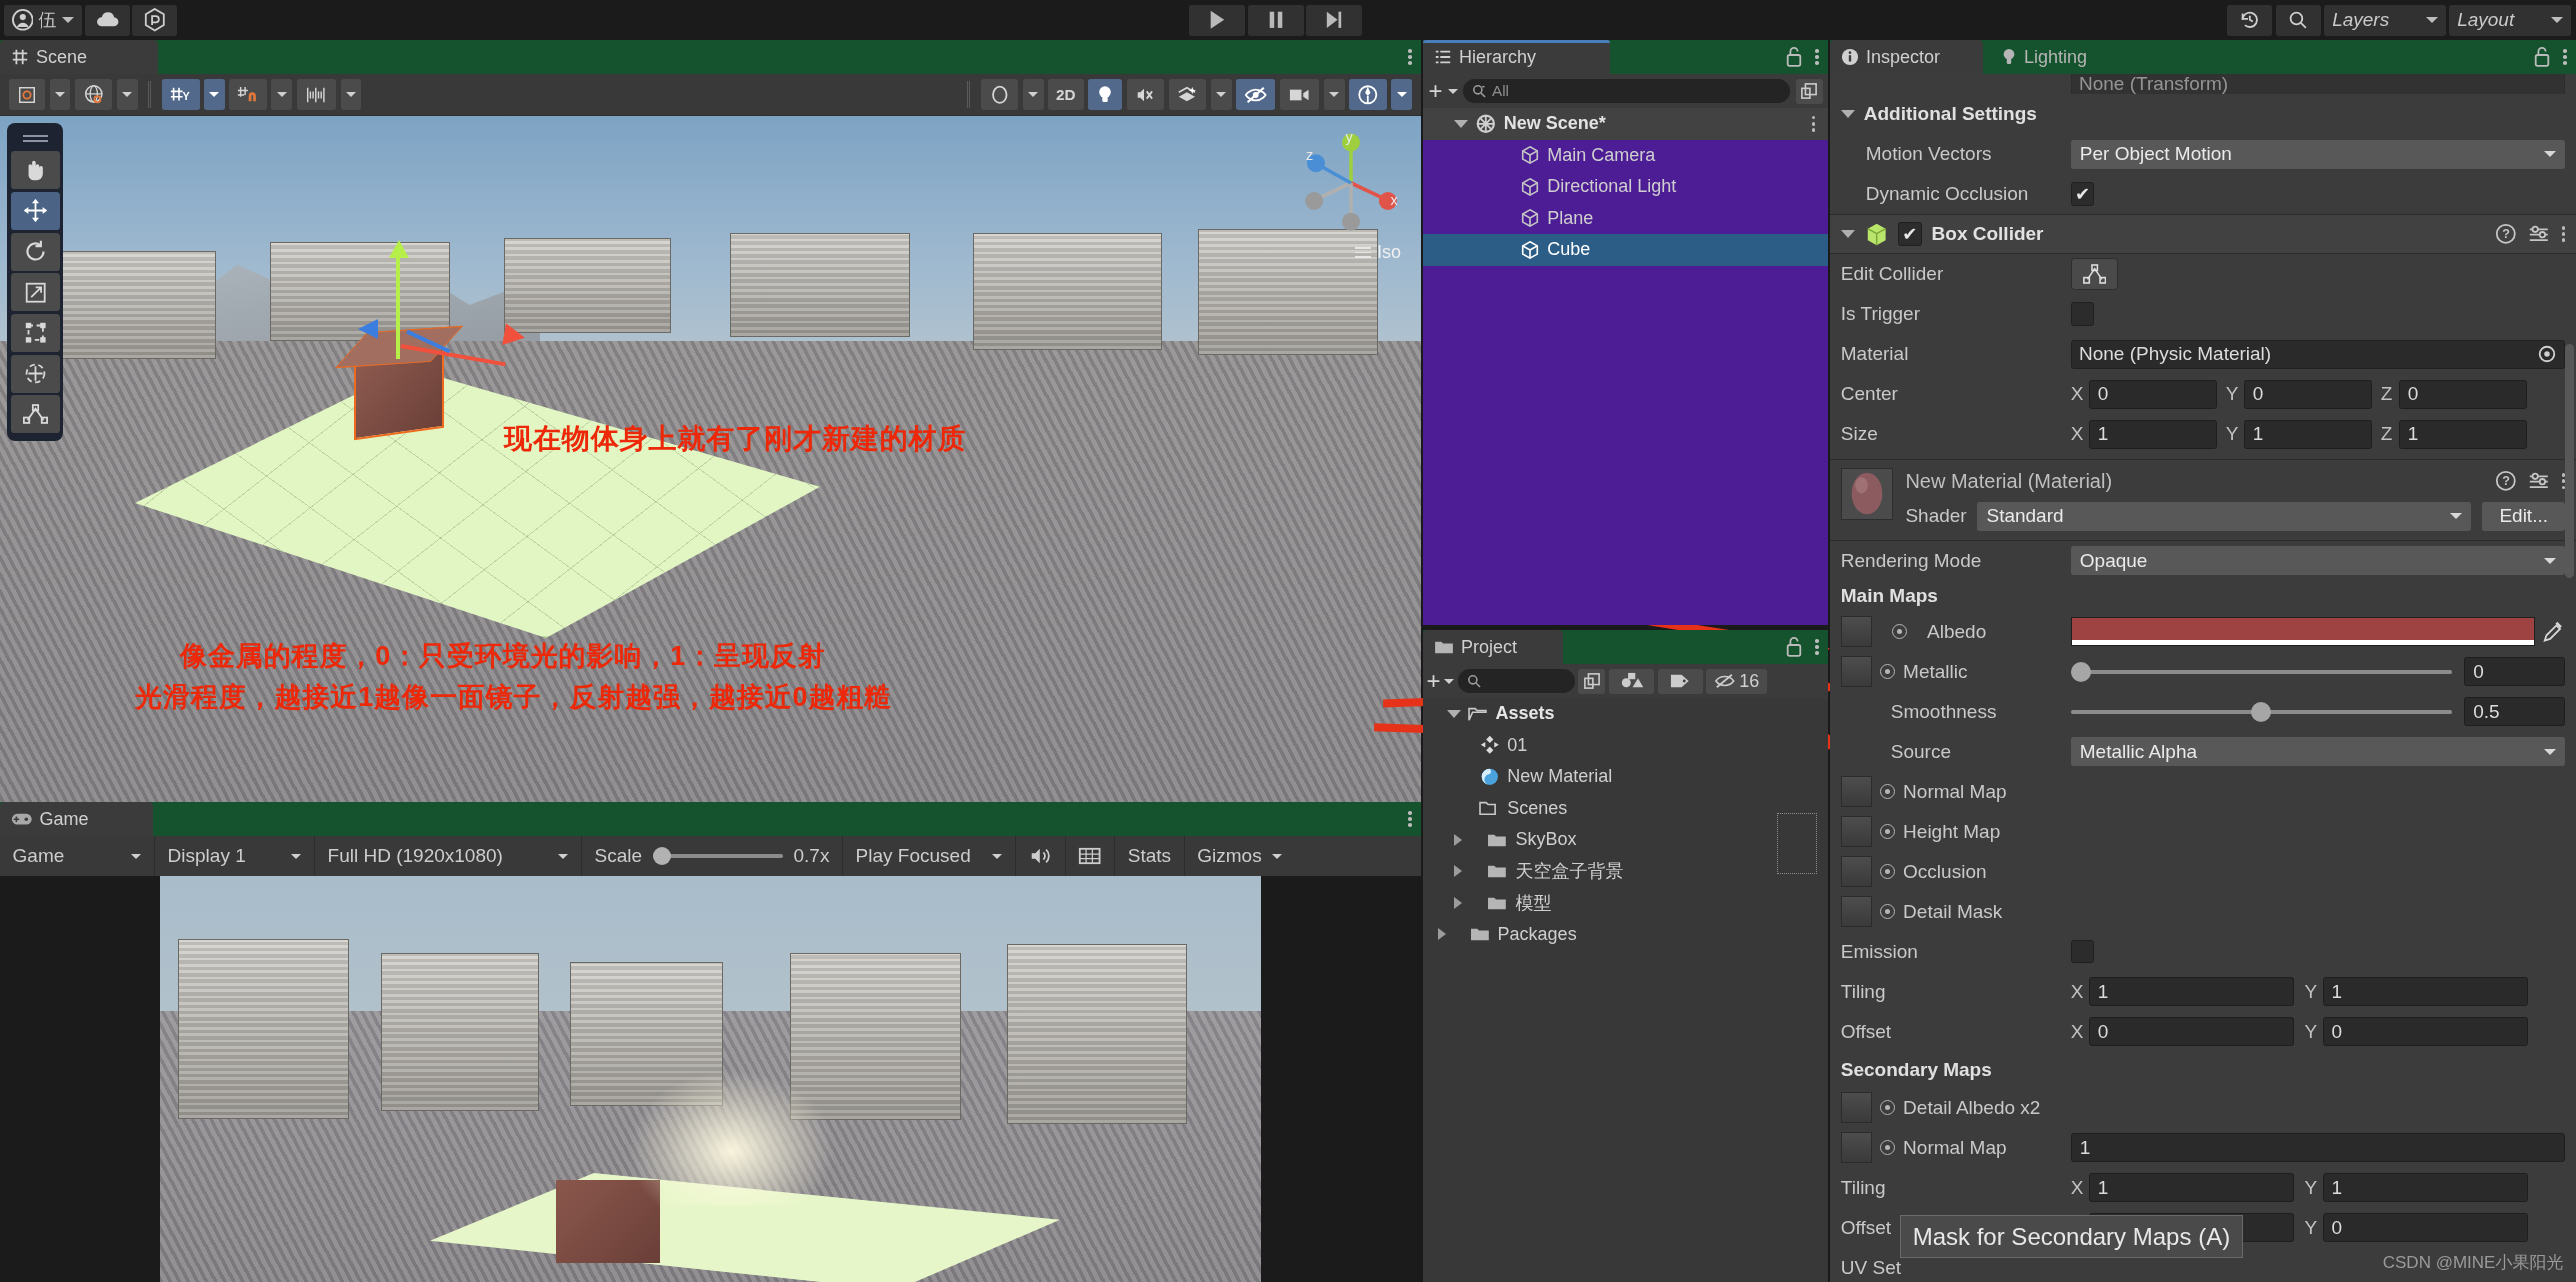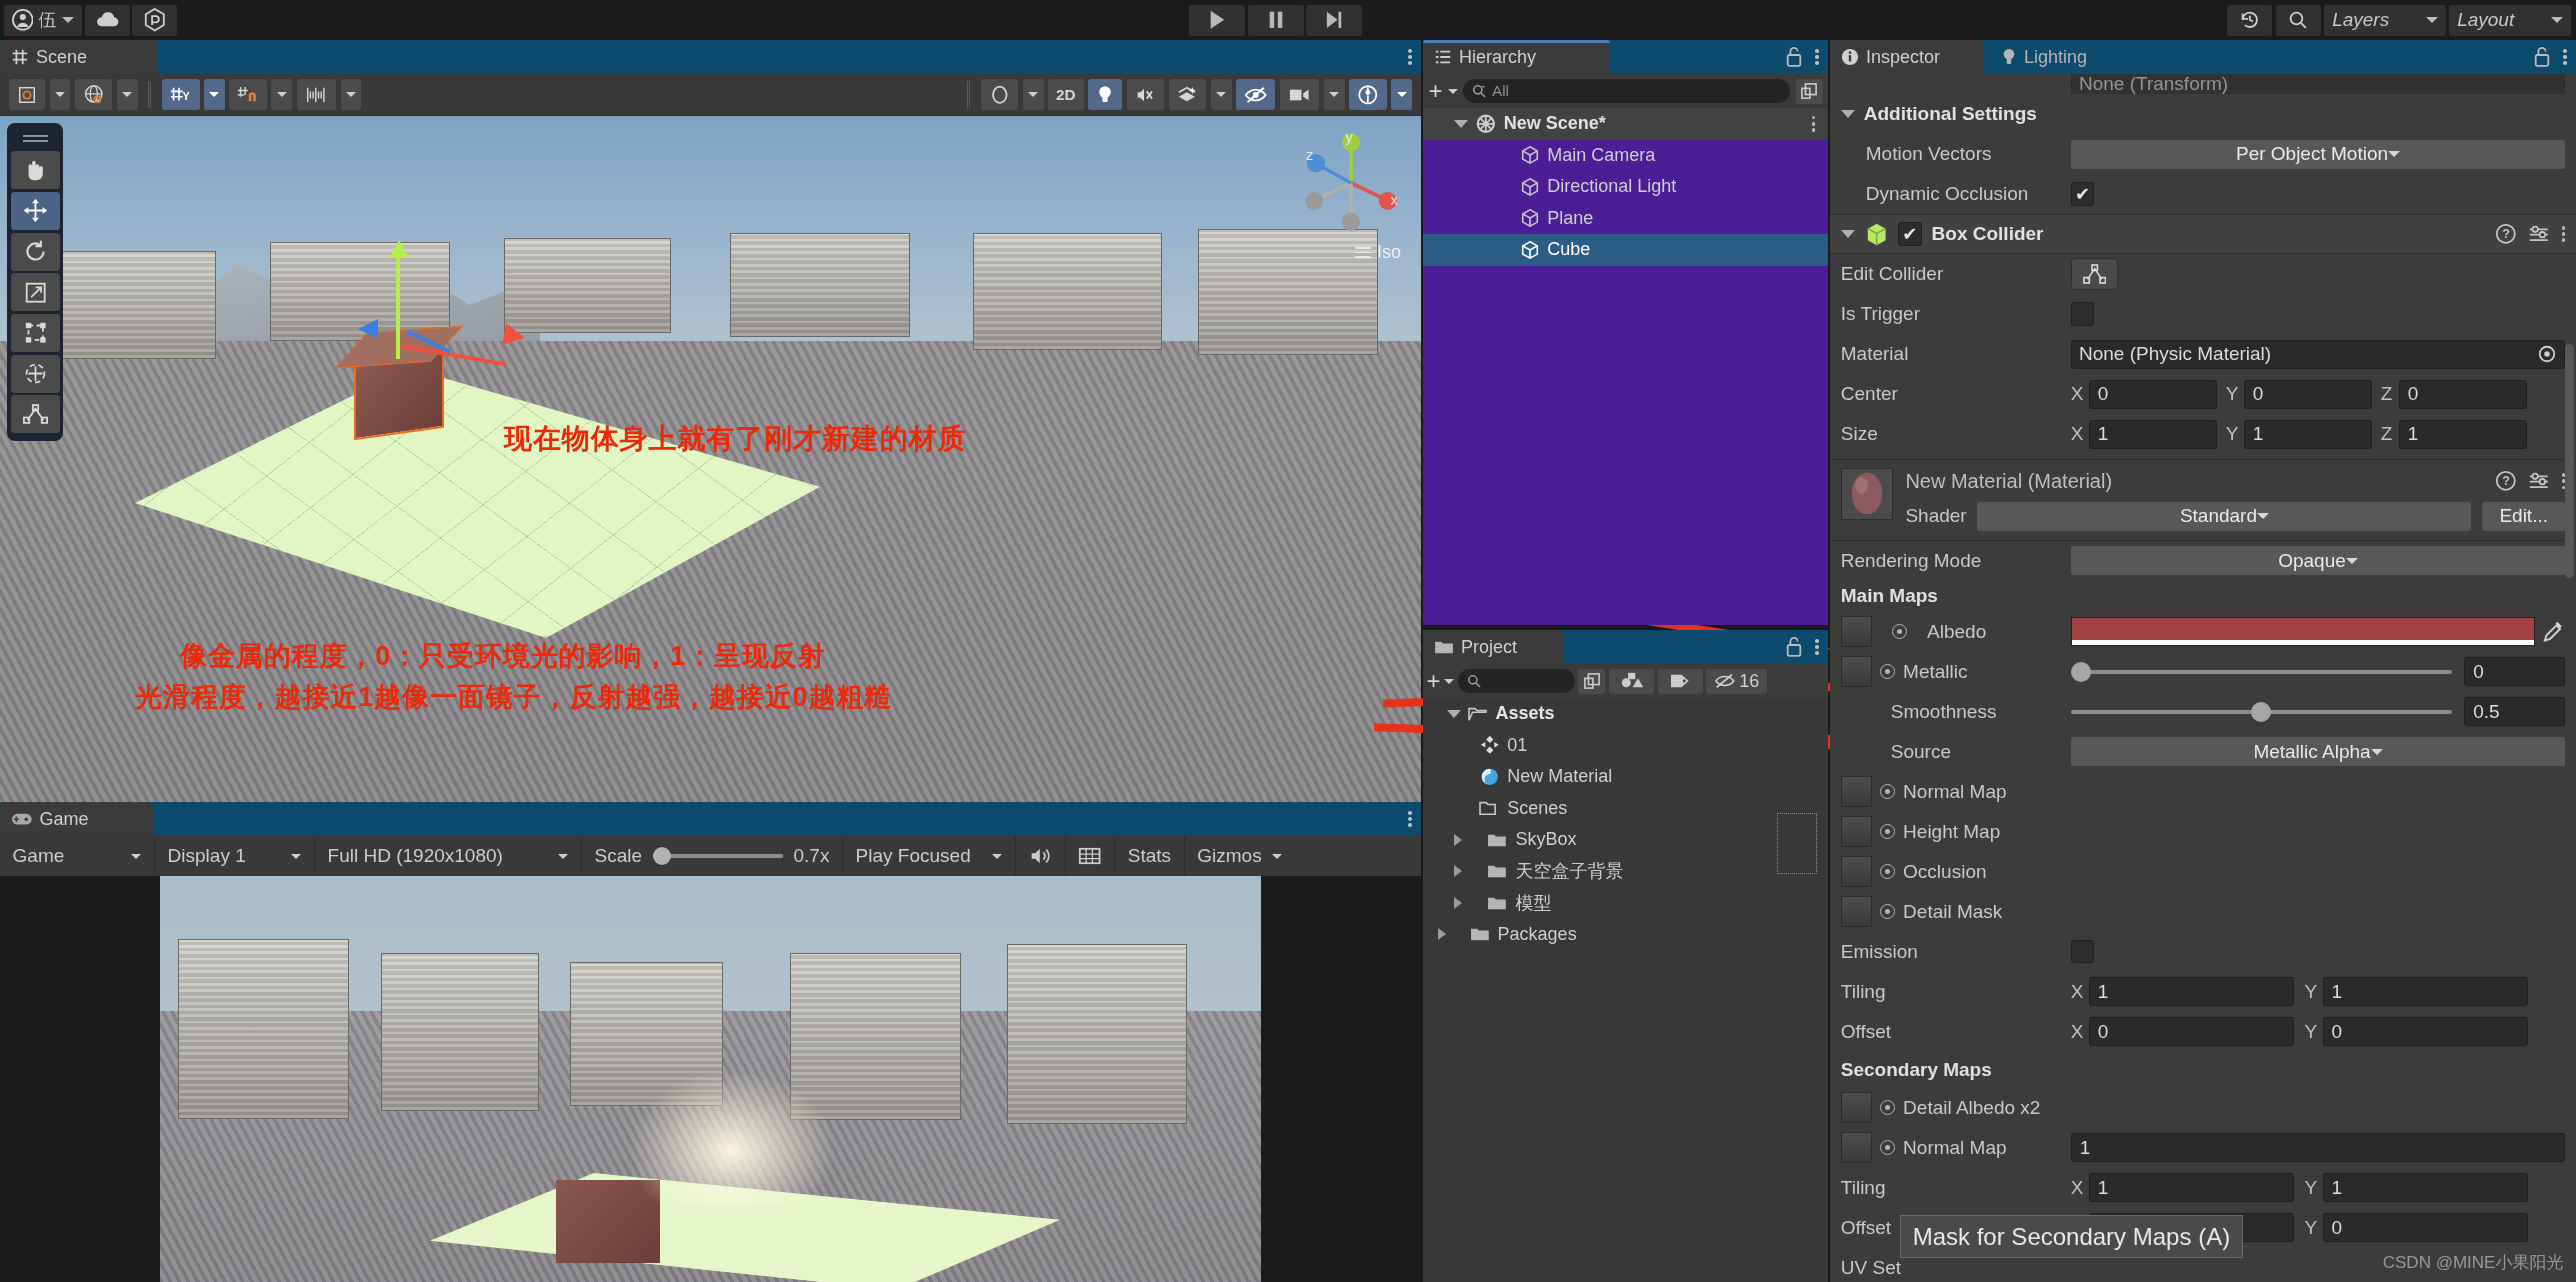--- a/index.html
+++ b/index.html
@@ -27,21 +27,21 @@
   .tb-btn svg { display: block; }
   .caret { width: 0; height: 0; border-left: 6.3px solid transparent; border-right: 6.3px solid transparent; border-top: 6.3px solid #bdbdbd; }
   .playgrp { position: absolute; left: 1189px; top: 4.5px; display: flex; gap: 2.7px; }
   .playgrp .tb-btn { min-width: 56px; height: 31px; }
   .rightgrp { position: absolute; right: 5.4px; top: 4.5px; display: flex; gap: 3.6px; }
   .rightgrp .tb-btn { height: 31px; font-style: italic; }
   .rightgrp .lbl { font-size: 19px; color: #c9c9c9; }
 
   
   .panel { position: absolute; background: #383838; }
-  .tabstrip { position: relative; height: 34px; background: #0c4a6e; }
+  .tabstrip { position: relative; height: 34px; background: #14532d; }
   .tab {
     position: absolute; left: 0; top: 0; height: 34px; background: #3b3b3b;
     border-top-left-radius: 4.5px; border-top-right-radius: 4.5px;
     display: flex; align-items: center; gap: 7.2px; padding: 0 16px 0 10.8px;
     font-size: 18px; color: #d0d0d0; cursor: default;
   }
   .tab.inactive { background: transparent; color: #b5b5b5; }
   .tab.accent::before {
     content: ""; position: absolute; left: 0; right: 0; top: 0; height: 2.7px;
     background: #4a7ebb; border-top-left-radius: 4.5px; border-top-right-radius: 4.5px;
@@ -178,21 +178,21 @@
 
   
   #inspector-panel { left: 1830px; top: 40px; width: 746px; height: 1243px; background: #3c3c3c; }
   .insp-body { position: absolute; left: 0; top: 34px; width: 746px; bottom: 0; overflow: hidden; }
   .row { height: 40px; display: flex; align-items: center; padding: 0 10.8px; font-size: 19px; color: #c9c9c9; }
   .row .lab { width: 230px; flex: none; white-space: nowrap; }
   .row .lab.ind { padding-left: 25px; }
   .row .lab.ind2 { padding-left: 50px; }
   .dd {
     flex: 1; height: 29px; background: #585858; border-radius: 2.7px; display: flex;
-    align-items: center; justify-content: center; padding: 0 9px; font-size: 19px; color: #eaeaea;
+    align-items: center; justify-content: space-between; padding: 0 9px; font-size: 19px; color: #eaeaea;
   }
   .dd .dc { width: 0; height: 0; border-left: 6.3px solid transparent; border-right: 6.3px solid transparent; border-top: 6.3px solid #d8d8d8; }
   .objfield {
     flex: 1; height: 29px; background: #2a2a2a; border: 0.9px solid #202020; border-radius: 2.7px;
     display: flex; align-items: center; justify-content: space-between; padding: 0 7.2px; font-size: 19px; color: #dcdcdc;
   }
   .chk { width: 23.4px; height: 23.4px; background: #2c2c2c; border: 0.9px solid #1f1f1f; border-radius: 2.7px; display: flex; align-items: center; justify-content: center; color: #e6e6e6; font-size: 18px; }
   .num { height: 29px; background: #2a2a2a; border: 0.9px solid #1e1e1e; border-radius: 2.7px; display: flex; align-items: center; padding: 0 8px; font-size: 19px; color: #dcdcdc; }
   .axlab { width: 18px; text-align: left; font-size: 19px; color: #c3c3c3; }
   .comp-header {

